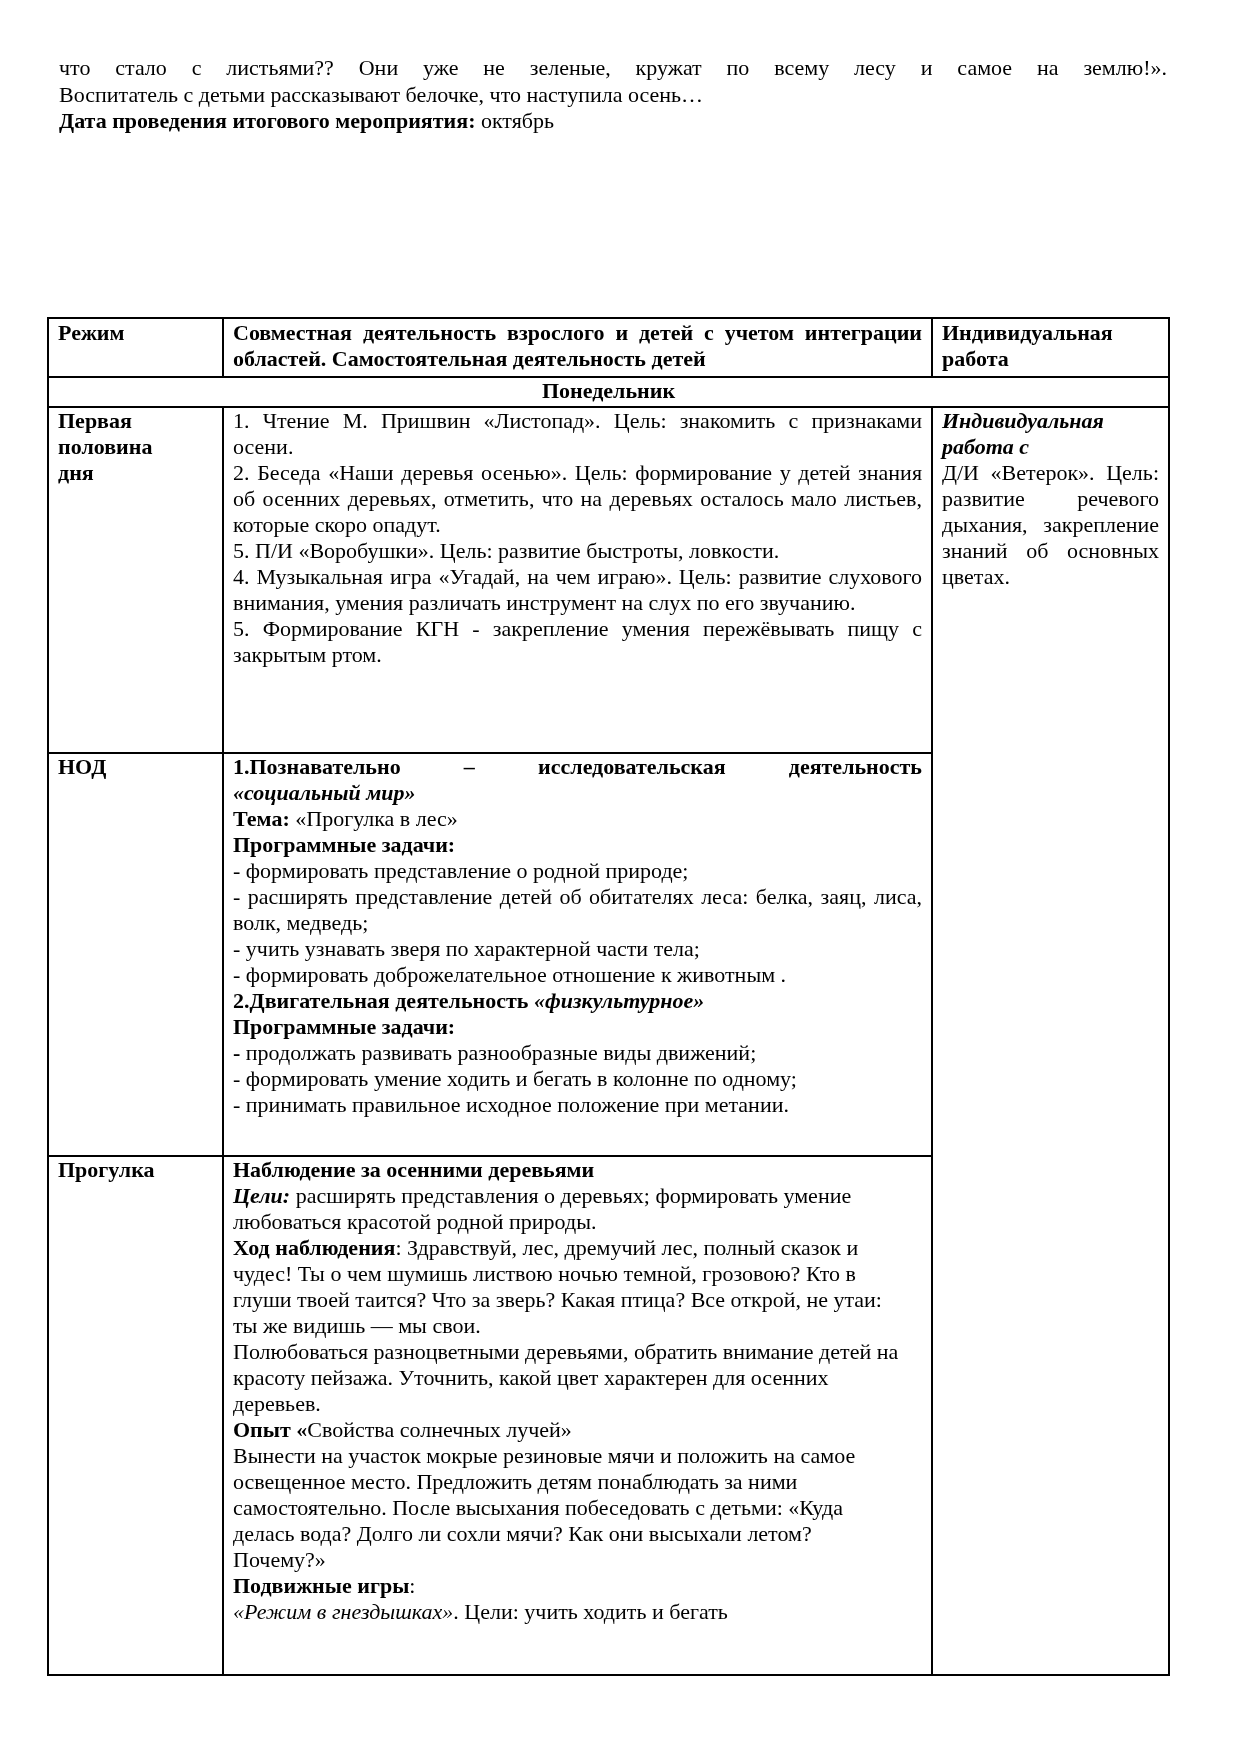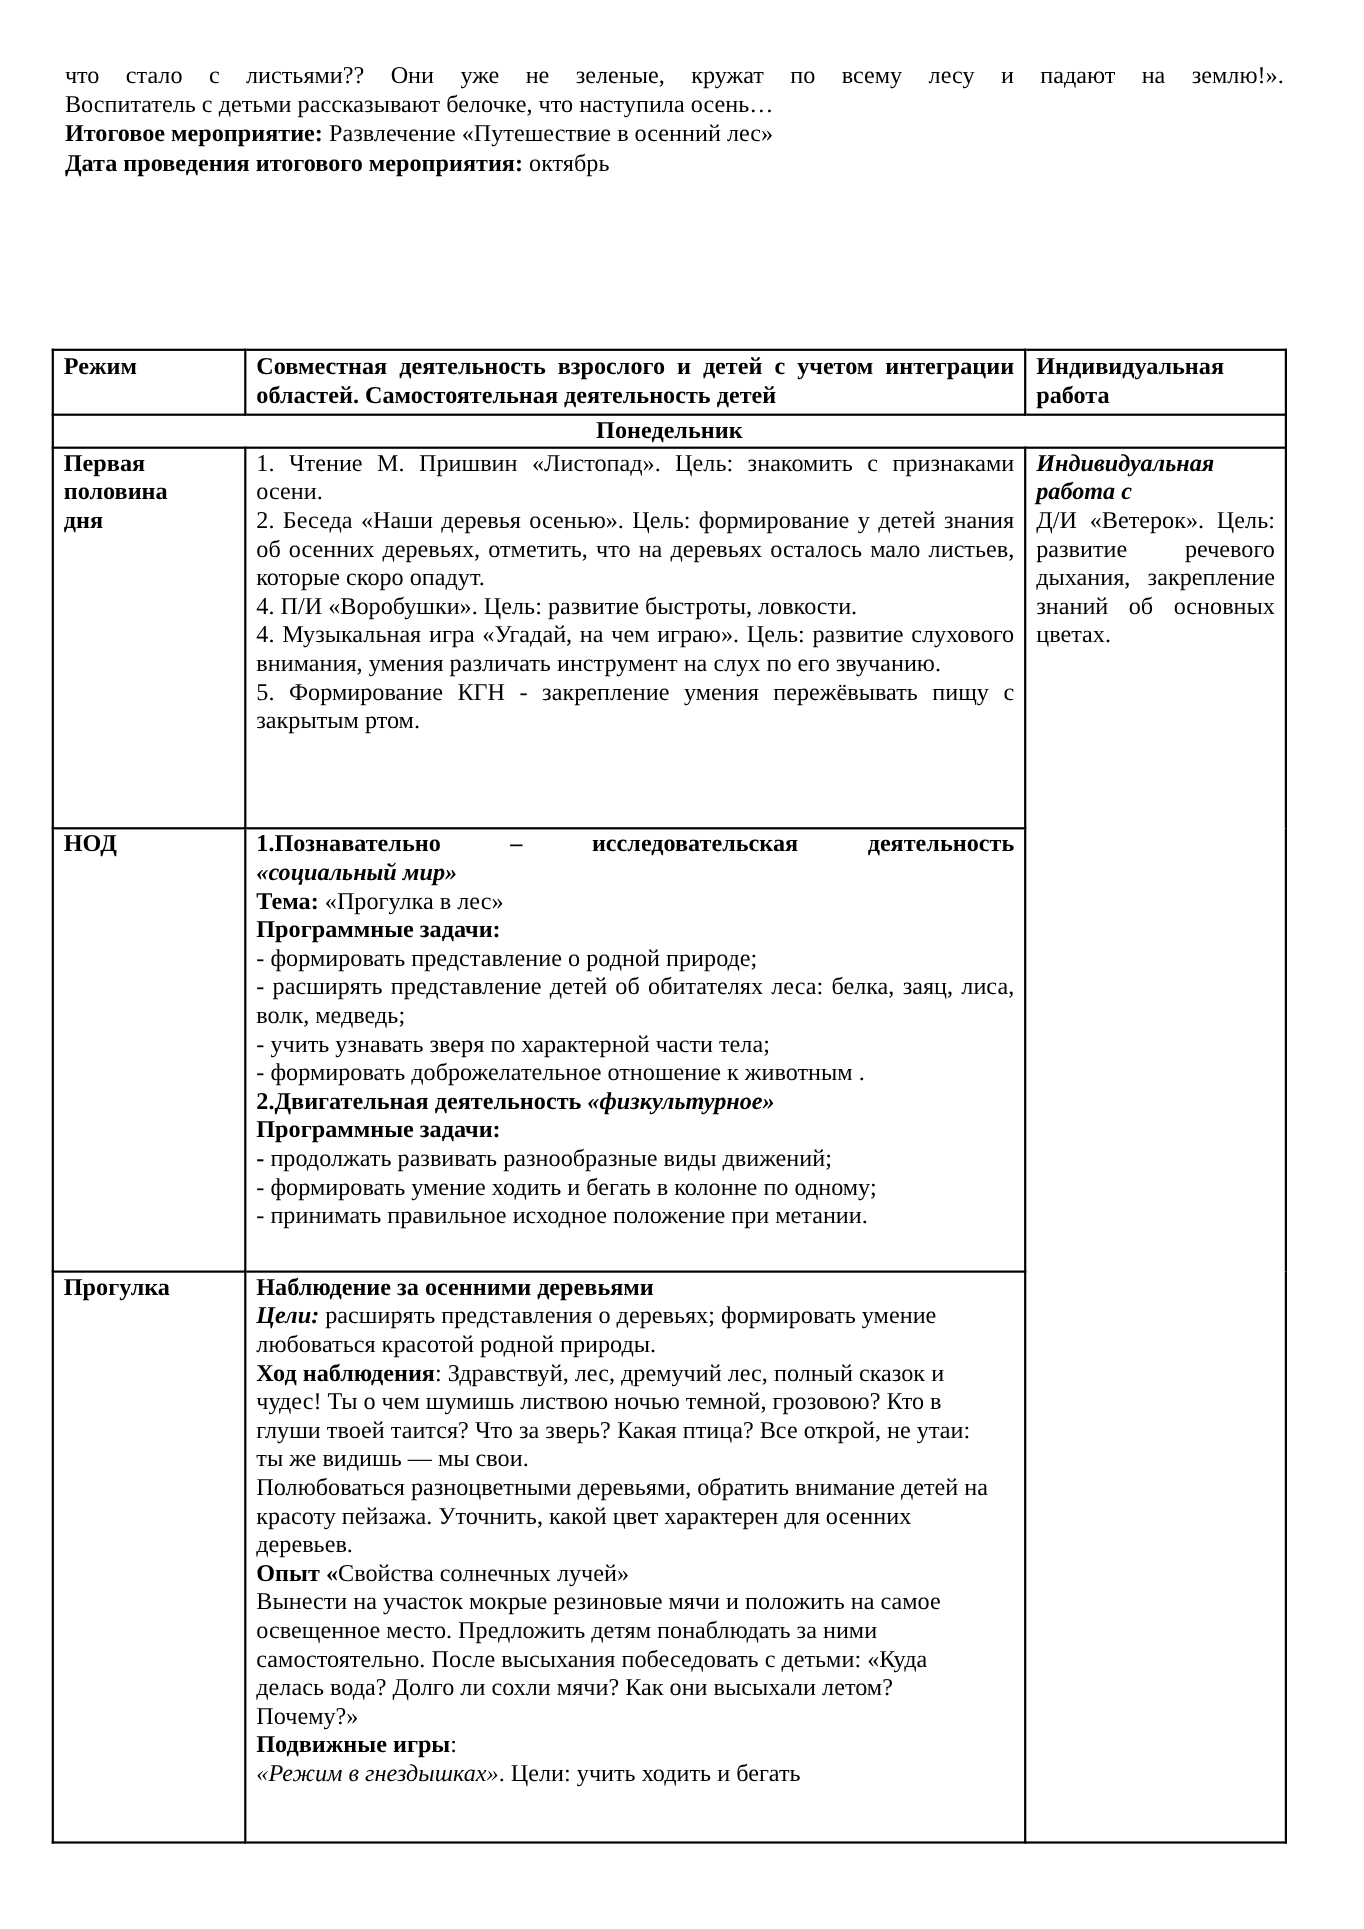--- a/index.html
+++ b/index.html
@@ -41,23 +41,22 @@
   tr.r3 td { height: 517px; }
   .just { text-align: justify; }
   .line { display: block; }
   .indiv { text-align: justify; }
   .rowlbl { font-weight: bold; }
 </style>
 </head>
 <body>
 
 <div class="intro">
-  <p class="j">что стало с листьями?? Они уже не зеленые, кружат по всему лесу и падают на землю!».</p>
+  <p class="j">что стало с листьями?? Они уже не зеленые, кружат по всему лесу и самое на землю!».</p>
   <p>Воспитатель с детьми рассказывают белочке, что наступила осень…</p>
-  <p><b>Итоговое мероприятие:</b><span> Развлечение «Путешествие в осенний лес»</span></p>
   <p><b>Дата проведения итогового мероприятия:</b><span> октябрь</span></p>
   <div class="gap"></div>
 </div>
 
 <table class="plan">
   <colgroup>
       <col class="c1">
       <col class="c2">
       <col class="c3">
     </colgroup>
@@ -68,21 +67,21 @@
     <td>Индивидуальная работа</td>
   </tr>
   <tr class="day">
     <td colspan="3">Понедельник</td>
   </tr>
   <tr class="r1">
     <td class="rowlbl" style="padding-right:48px;">Первая половина дня</td>
     <td class="just">
       <span class="line">1. Чтение М. Пришвин «Листопад». Цель: знакомить с признаками осени.</span>
       <span class="line">2. Беседа «Наши деревья осенью». Цель: формирование у детей знания об осенних деревьях, отметить, что на деревьях осталось мало листьев, которые скоро опадут.</span>
-      <span class="line">4. П/И «Воробушки». Цель: развитие быстроты, ловкости.</span>
+      <span class="line">5. П/И «Воробушки». Цель: развитие быстроты, ловкости.</span>
       <span class="line">4. Музыкальная игра «Угадай, на чем играю». Цель: развитие слухового внимания, умения различать инструмент на слух по его звучанию.</span>
       <span class="line">5. Формирование КГН - закрепление умения пережёвывать пищу с закрытым ртом.</span>
     </td>
     <td rowspan="3" class="indiv">
       <b><i>Индивидуальная работа с</i></b>
       <span class="line">Д/И «Ветерок». Цель: развитие речевого дыхания, закрепление знаний об основных цветах.</span>
     </td>
   </tr>
   <tr class="r2">
     <td class="rowlbl">НОД</td>

